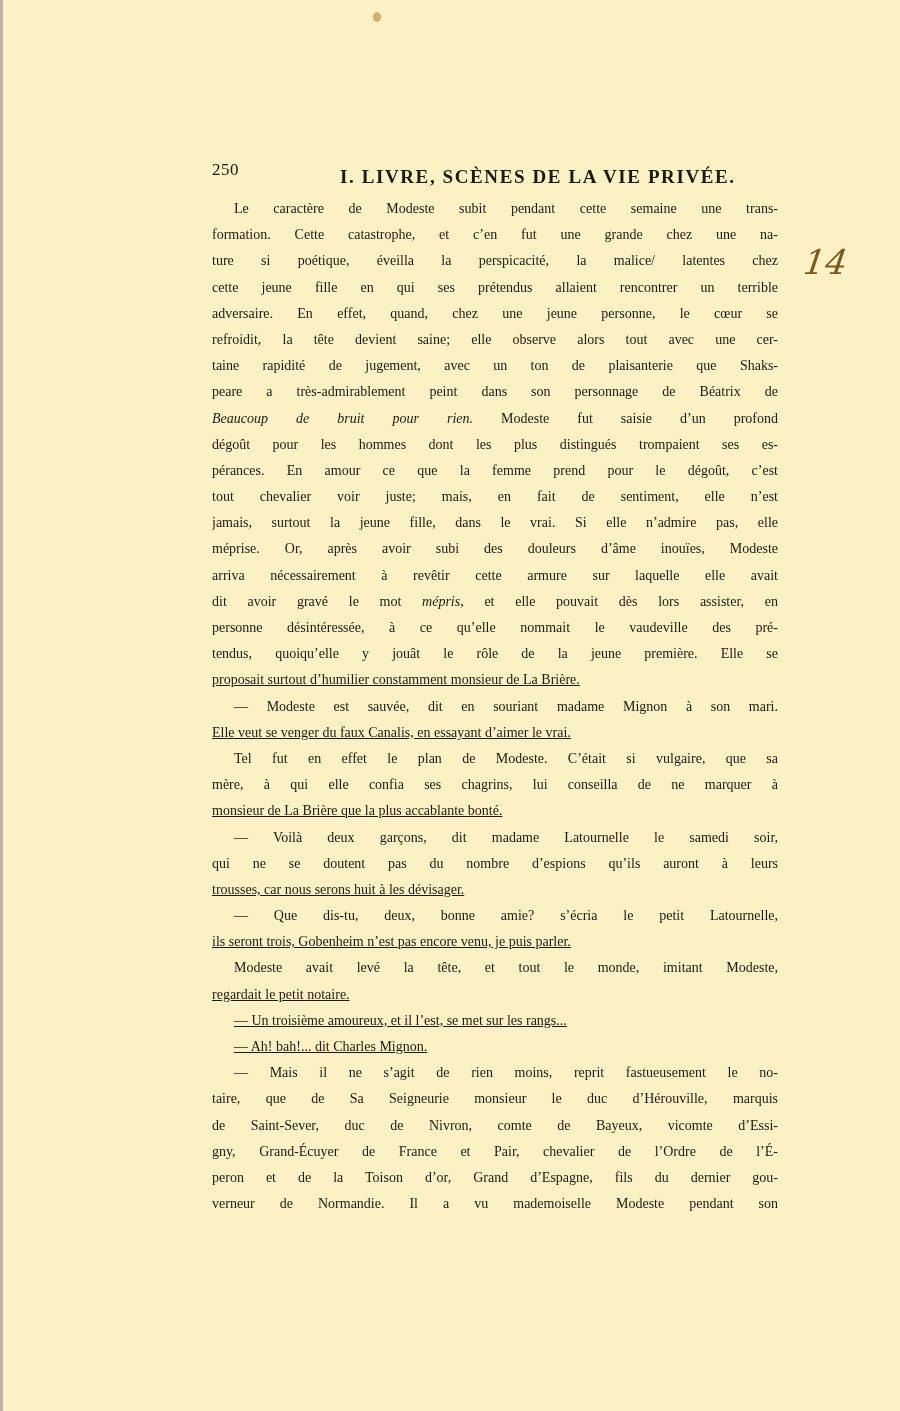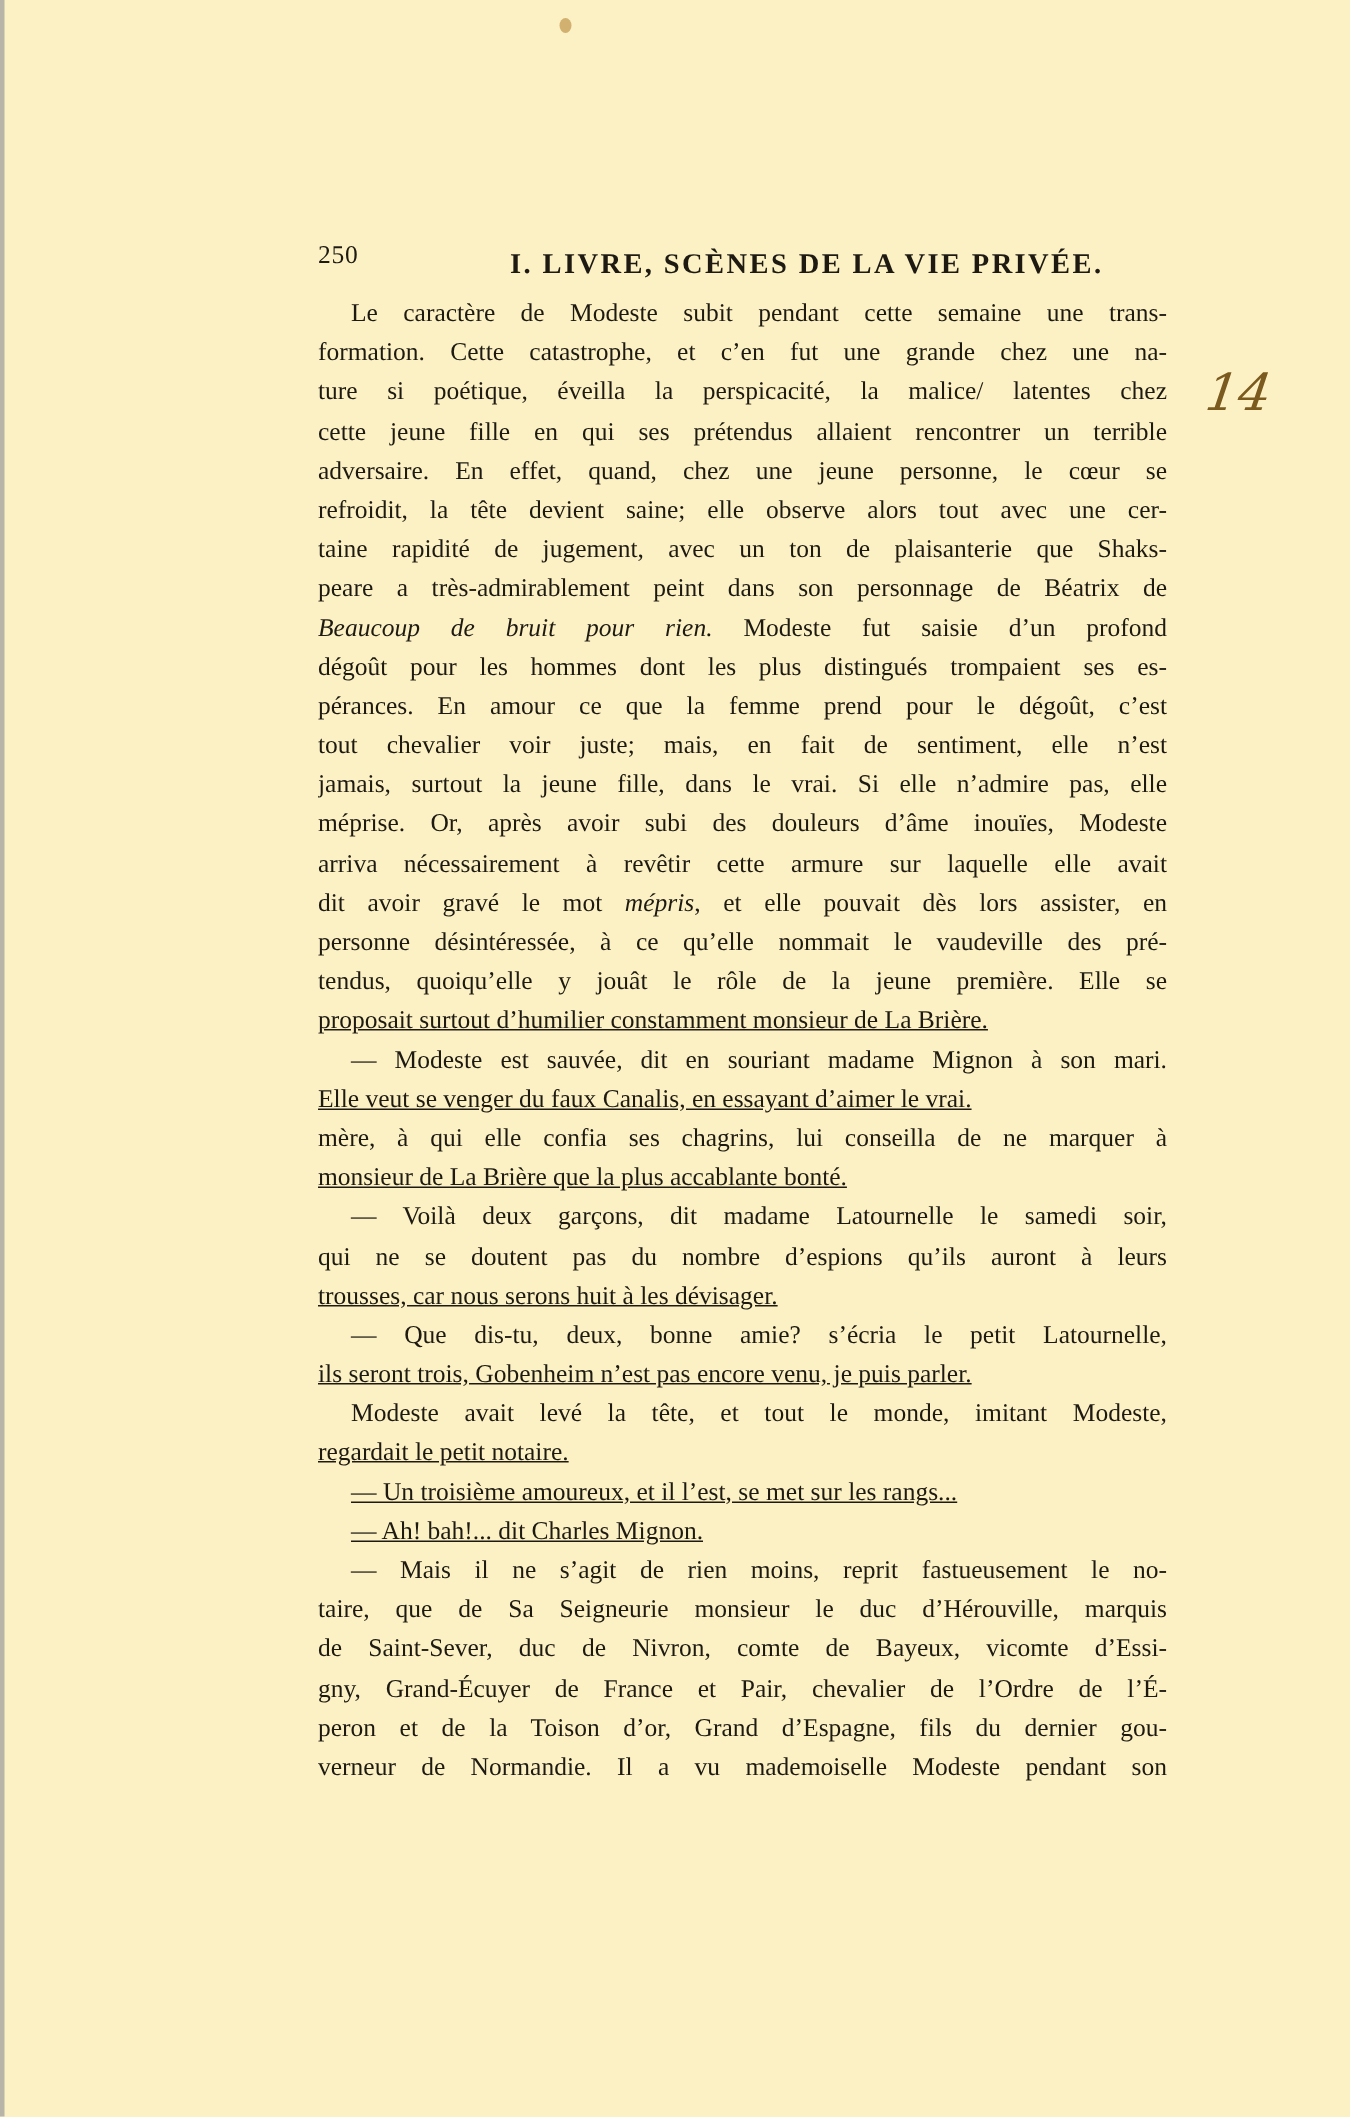--- a/index.html
+++ b/index.html
@@ -8,21 +8,21 @@
     background: #fcf1c4;
     font-family: "Liberation Serif", "DejaVu Serif", serif;
     color: #1e1a12;
   }
   .left-edge { position: absolute; left: 0; top: 0; width: 3px; height: 1411px; background: #b8b4a8; }
   .speck { position: absolute; left: 373px; top: 12px; width: 8px; height: 10px; border-radius: 50%; background: #d2b070; }
   .header { position: absolute; left: 212px; top: 160px; width: 566px; height: 30px; }
   .page-num { position: absolute; left: 0; top: 0; font-size: 17px; font-weight: normal; letter-spacing: 0.5px; }
   .running-title { position: absolute; left: 104px; top: 6px; font-size: 19px; letter-spacing: 1.6px; font-weight: bold; font-variant: small-caps; margin-left: 24px; }
   .body-text { position: absolute; left: 212px; top: 196px; width: 566px; }
-  .line { height: 26.2px; line-height: 26.2px; font-size: 17px; white-space: nowrap; text-align: justify; text-align-last: justify; overflow: hidden; }
+  .line { height: 26.2px; line-height: 26.2px; font-size: 14px; white-space: nowrap; text-align: justify; text-align-last: justify; overflow: hidden; }
   .line.last { text-align-last: left; text-decoration: underline; }
   .line.indent { padding-left: 22px; }
   .line .it { font-style: italic; }
   .margin-note { position: absolute; left: 804px; top: 242px; font-size: 34px; color: #7a5a1e; font-style: italic; font-family: "DejaVu Serif", serif; transform: skewX(-8deg); }
 </style>
 </head>
 <body>
 
 <div class="left-edge"></div>
 <div class="speck"></div>
@@ -49,20 +49,21 @@
     <div class="line"><span>tout chevalier voir juste; mais, en fait de sentiment, elle n’est</span></div>
     <div class="line"><span>jamais, surtout la jeune fille, dans le vrai. Si elle n’admire pas, elle</span></div>
     <div class="line"><span>méprise. Or, après avoir subi des douleurs d’âme inouïes, Modeste</span></div>
     <div class="line"><span>arriva nécessairement à revêtir cette armure sur laquelle elle avait</span></div>
     <div class="line"><span>dit avoir gravé le mot </span><span class="it">mépris</span><span>, et elle pouvait dès lors assister, en</span></div>
     <div class="line"><span>personne désintéressée, à ce qu’elle nommait le vaudeville des pré-</span></div>
     <div class="line"><span>tendus, quoiqu’elle y jouât le rôle de la jeune première. Elle se</span></div>
     <div class="line last"><span>proposait surtout d’humilier constamment monsieur de La Brière.</span></div>
     <div class="line indent"><span>— Modeste est sauvée, dit en souriant madame Mignon à son mari.</span></div>
     <div class="line last"><span>Elle veut se venger du faux Canalis, en essayant d’aimer le vrai.</span></div>
+    <div class="line indent"><span>Tel fut en effet le plan de Modeste. C’était si vulgaire, que sa</span></div>
     <div class="line"><span>mère, à qui elle confia ses chagrins, lui conseilla de ne marquer à</span></div>
     <div class="line last"><span>monsieur de La Brière que la plus accablante bonté.</span></div>
     <div class="line indent"><span>— Voilà deux garçons, dit madame Latournelle le samedi soir,</span></div>
     <div class="line"><span>qui ne se doutent pas du nombre d’espions qu’ils auront à leurs</span></div>
     <div class="line last"><span>trousses, car nous serons huit à les dévisager.</span></div>
     <div class="line indent"><span>— Que dis-tu, deux, bonne amie? s’écria le petit Latournelle,</span></div>
     <div class="line last"><span>ils seront trois, Gobenheim n’est pas encore venu, je puis parler.</span></div>
     <div class="line indent"><span>Modeste avait levé la tête, et tout le monde, imitant Modeste,</span></div>
     <div class="line last"><span>regardait le petit notaire.</span></div>
     <div class="line indent last"><span>— Un troisième amoureux, et il l’est, se met sur les rangs...</span></div>

